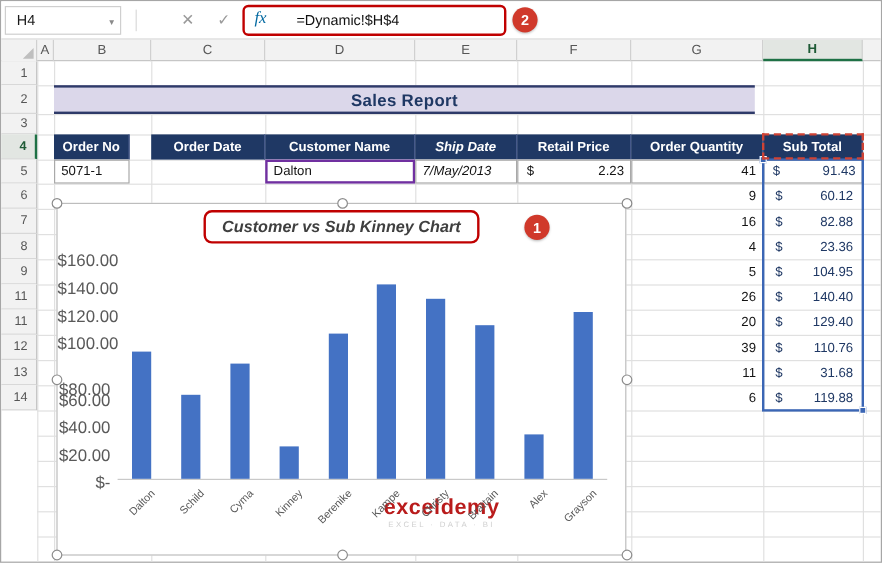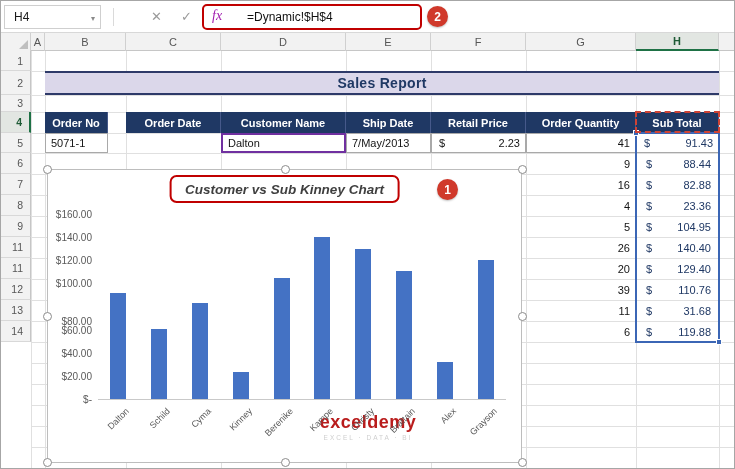--- a/index.html
+++ b/index.html
@@ -7,62 +7,62 @@
   .stage{position:relative;width:735px;height:469px;background:#FFFFFF;border:1px solid #A6A6A6;overflow:hidden;}
 
   
   .fbar{position:absolute;left:0;top:0;width:100%;height:32px;background:#FFFFFF;border-bottom:1px solid #D8D8D8;z-index:30;}
   .namebox{position:absolute;left:3px;top:4px;width:97px;height:24px;border:1px solid #CFCFCF;background:#fff;font-size:12px;color:#1a1a1a;display:flex;align-items:center;padding-left:9px;}
   .namebox .dd{position:absolute;right:5px;top:8px;color:#8a8a8a;font-size:8px;}
   .vsep{position:absolute;left:112px;top:7px;width:1px;height:18px;background:#DADADA;}
   .fbtn{position:absolute;top:8px;font-size:13px;color:#9a9a9a;line-height:15px;}
   .fbtn.cancel{left:150px;}
   .fbtn.enter{left:180px;}
-  .fx{position:absolute;left:211px;top:7px;font-size:14px;font-style:italic;font-family:"Liberation Serif",serif;color:#a21caf;}
+  .fx{position:absolute;left:211px;top:7px;font-size:14px;font-style:italic;font-family:"Liberation Serif",serif;color:#0369a1;}
   .ftext{position:absolute;left:246px;top:9px;font-size:12px;color:#111;}
   .redbox{position:absolute;border:2px solid #C00000;border-radius:5px;z-index:40;}
   .redbox.formula{left:201px;top:3px;width:220px;height:26px;}
   .badge{position:absolute;width:21px;height:21px;border-radius:50%;background:#D0392B;color:#fff;font-size:12px;font-weight:bold;display:flex;align-items:center;justify-content:center;z-index:50;box-shadow:0 1px 2px rgba(0,0,0,.25);}
   .badge.b2{left:426px;top:5px;}
   .badge.b1{left:389px;top:9px;}
 
   
   .colhdrs{position:absolute;left:0;top:32px;width:100%;height:18px;background:#F2F2F2;border-bottom:1px solid #C6C6C6;z-index:6;}
   .corner{position:absolute;left:0;top:0;width:30px;height:18px;background:#F2F2F2;border-right:1px solid #D0D0D0;}
   .corner::after{content:"";position:absolute;right:2px;bottom:2px;width:0;height:0;border-left:9px solid transparent;border-bottom:9px solid #BFBFBF;}
   .chcell{position:absolute;top:0;height:18px;font-size:11px;color:#565656;display:flex;align-items:center;justify-content:center;border-right:1px solid #D0D0D0;}
   .chcell.hl{background:#E2E6E2;border-bottom:2px solid #1E7145;color:#1F5B36;font-weight:bold;}
   .rhcell{position:absolute;left:0;width:30px;background:#F2F2F2;border-right:1px solid #C6C6C6;border-bottom:1px solid #D8D8D8;font-size:10.5px;color:#565656;display:flex;align-items:center;justify-content:flex-end;padding-right:7px;z-index:5;}
   .rhcell.hl{background:#E2E6E2;border-right:2px solid #1E7145;color:#1F5B36;font-weight:bold;}
   .gl{position:absolute;background:#E0E0E0;z-index:1;}
 
   
-  .banner{position:absolute;left:44px;top:70px;width:674px;height:24px;background:#DBD7EA;border-top:2px solid #2E3A69;border-bottom:2px solid #2E3A69;display:flex;align-items:center;justify-content:center;z-index:2;}
+  .banner{position:absolute;left:44px;top:70px;width:584px;height:24px;background:#DBD7EA;border-top:2px solid #2E3A69;border-bottom:2px solid #2E3A69;display:flex;align-items:center;justify-content:center;z-index:2;}
   .banner span{font-size:14px;font-weight:bold;color:#1F3864;letter-spacing:.3px;}
   .th{position:absolute;top:111px;height:21px;background:#1F3864;color:#FFFFFF;font-weight:bold;font-size:11px;display:flex;align-items:center;justify-content:center;border-right:1px solid #46598A;z-index:2;}
   .cB{left:44px;width:63px;} .cC{left:125px;width:95px;} .cD{left:220px;width:125px;}
-  .cE{left:345px;width:85px;} .cF{left:430px;width:95px;} .cG{left:525px;width:110px;} .cH{left:635px;width:83px;}
+  .cE{left:345px;width:85px;font-style:italic;} .cF{left:430px;width:95px;} .cG{left:525px;width:110px;} .cH{left:635px;width:83px;}
   .r5{position:absolute;top:132px;height:20px;font-size:11px;color:#141414;display:flex;align-items:center;border:1px solid #A9A9A9;background:#fff;z-index:2;padding:0 5px;}
   .r5.left{justify-content:flex-start;}
   .r5.right{justify-content:flex-end;}
   .r5.purple{border:2px solid #7030A0;}
   .acc{justify-content:space-between !important;padding:0 5px 0 7px !important;}
   .qcell{position:absolute;font-size:11px;color:#141414;display:flex;align-items:center;justify-content:flex-end;padding-right:6px;z-index:2;}
   .scell{position:absolute;font-size:11px;color:#1F3864;display:flex;align-items:center;justify-content:space-between;padding:0 7px 0 9px;z-index:2;}
   .subnavy{color:#1F3864;}
   .bluebox{position:absolute;left:634px;top:131px;width:85px;height:211px;border:2px solid #3B66B5;z-index:3;}
   .bluebox .fh{position:absolute;right:-4px;bottom:-4px;width:6px;height:6px;background:#3B66B5;border:1px solid #fff;}
   .bluebox .tl{position:absolute;left:-4px;top:-4px;width:6px;height:6px;background:#3B66B5;border:1px solid #fff;}
   .dashedH4{position:absolute;left:634px;top:110px;width:85px;height:22px;border:2px dashed #CF4335;z-index:4;}
 
   
   .chart{position:absolute;left:46px;top:168px;width:475px;height:294px;background:#FFFFFF;border:1px solid #BDBDBD;z-index:10;}
   .ctitlebox{position:absolute;left:50%;top:5px;transform:translateX(-50%);border:2px solid #C00000;border-radius:7px;padding:3px 14px;white-space:nowrap;z-index:12;background:#fff;}
   .ctitle{font-size:13.5px;font-weight:bold;font-style:italic;color:#3f3f3f;}
-  .ytick{position:absolute;width:44px;text-align:right;font-size:10px;color:#595959;}
+  .ytick{position:absolute;width:44px;text-align:right;font-size:14px;color:#595959;}
   .axisline{position:absolute;left:50px;top:229px;width:408px;height:1px;background:#C9C9C9;}
   .bar{position:absolute;z-index:2;}
   .xlab{position:absolute;width:70px;height:12px;text-align:right;font-size:9px;color:#595959;transform:rotate(-45deg);transform-origin:100% 0%;z-index:2;}
   .hnd{position:absolute;width:9px;height:9px;border-radius:50%;background:#FFFFFF;border:1px solid #8C8C8C;z-index:13;}
   .wm{position:absolute;left:235px;top:242px;width:170px;text-align:center;z-index:1;}
   .wm .b{font-size:18px;font-weight:bold;color:#b91c1c;letter-spacing:.5px;}
   .wm .t{font-size:6.5px;color:#CFCFCF;letter-spacing:2px;margin-top:1px;}
 </style>
 </head>
 <body>
@@ -219,21 +219,21 @@
     <div class="rhcell" style="top: 194px; height: 21px;">8</div>
     <div class="rhcell" style="top: 215px; height: 21px;">9</div>
     <div class="rhcell" style="top: 236px; height: 21px;">11</div>
     <div class="rhcell" style="top: 257px; height: 21px;">11</div>
     <div class="rhcell" style="top: 278px; height: 21px;">12</div>
     <div class="rhcell" style="top: 299px; height: 21px;">13</div>
     <div class="rhcell" style="top: 320px; height: 21px;">14</div>
     <div class="qcell" style="left: 525px; width: 110px; top: 152px; height: 21px;">9</div>
     <div class="scell" style="left: 636px; width: 81px; top: 152px; height: 21px;">
       <span>$</span>
-      <span>88.44</span>
+      <span>60.12</span>
     </div>
     <div class="qcell" style="left: 525px; width: 110px; top: 173px; height: 21px;">16</div>
     <div class="scell" style="left: 636px; width: 81px; top: 173px; height: 21px;">
       <span>$</span>
       <span>82.88</span>
     </div>
     <div class="qcell" style="left: 525px; width: 110px; top: 194px; height: 21px;">4</div>
     <div class="scell" style="left: 636px; width: 81px; top: 194px; height: 21px;">
       <span>$</span>
       <span>23.36</span>

